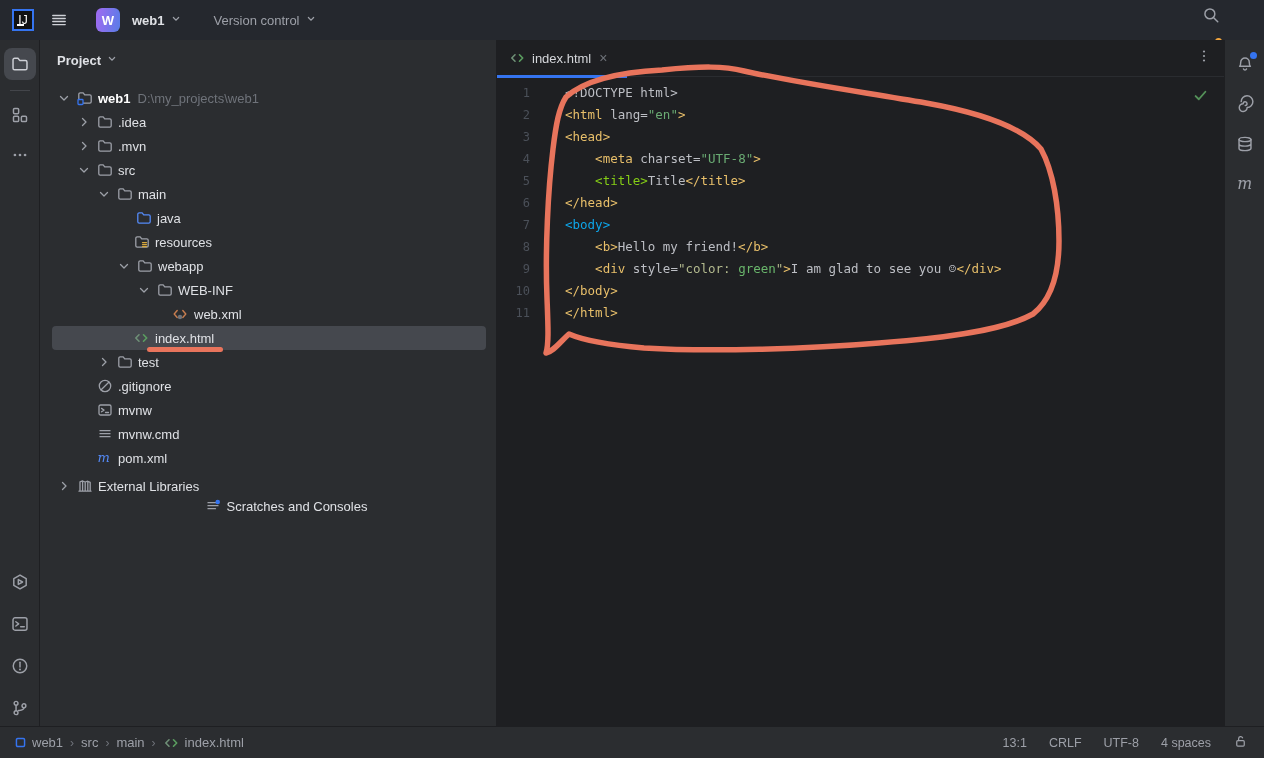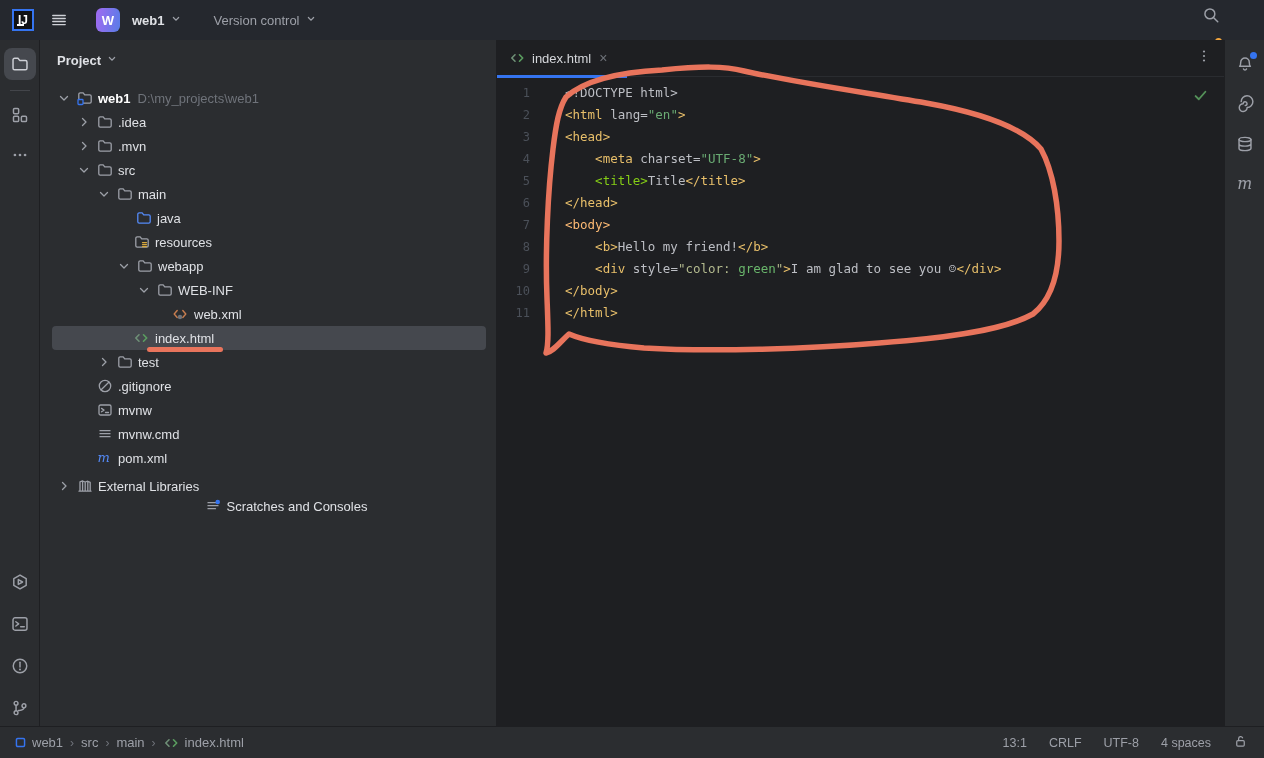--- a/index.html
+++ b/index.html
@@ -6,21 +6,21 @@
   html,body { width:1264px; height:758px; background:#1E1F22; overflow:hidden;
     font-family:"Liberation Sans","DejaVu Sans",sans-serif; }
   .window { position:relative; width:1264px; height:758px; background:#1E1F22; }
 
   
   .titlebar { position:absolute; left:0; top:0; width:1264px; height:40px;
     background:#25282E; display:flex; align-items:center; }
   .tb-left { display:flex; align-items:center; gap:10px; padding-left:12px; }
   .logo { width:22px; height:22px; border:2px solid #3574F0; background:#101114;
     display:flex; align-items:center; justify-content:center; position:relative; }
-  .logo span { color:#fff; font-size:12px; font-weight:bold; letter-spacing:0; line-height:1; }
+  .logo span { color:#fff; font-size:12px; font-weight:normal; letter-spacing:0; line-height:1; }
   .logo i { position:absolute; left:3px; bottom:3px; width:7px; height:2px; background:#fff; }
   .iconbtn { width:30px; height:30px; border-radius:6px; display:flex; align-items:center;
     justify-content:center; position:relative; }
   .wbadge { width:24px; height:24px; border-radius:6px; margin-left:12px;
     background:linear-gradient(100deg,#9A6CF0 10%,#5F7BE8 90%);
     color:#fff; font-size:13px; font-weight:bold; display:flex; align-items:center; justify-content:center; }
   .tb-proj { color:#DFE1E5; font-size:13px; font-weight:600; margin-left:2px; }
   .tb-vcs { color:#9DA0A8; font-size:13px; margin-left:22px; }
   .chev { display:inline-block; margin-left:5px; }
   .tb-right { margin-left:auto; display:flex; align-items:center; gap:4px; padding-right:8px;flex-direction:column; }
@@ -451,21 +451,21 @@
     <div class="ed-check" id="edcheck"><svg width="15" height="15" viewBox="0 0 16 16" fill="none" stroke="#549159" stroke-width="2" stroke-linecap="round" stroke-linejoin="round">
           <path d="M2.8 8.6 6.2 12l7-8"></path>
         </svg></div>
     <div class="code" id="code">
         <div class="cline"><span class="gut">1</span><span class="ctext"><span style="color:#BCBEC4">&lt;!DOCTYPE html&gt;</span></span></div>
         <div class="cline"><span class="gut">2</span><span class="ctext"><span style="color:#E8BF6A">&lt;html</span><span style="color:#BCBEC4"> lang</span><span style="color:#BCBEC4">=</span><span style="color:#6AAB73">"en"</span><span style="color:#E8BF6A">&gt;</span></span></div>
         <div class="cline"><span class="gut">3</span><span class="ctext"><span style="color:#E8BF6A">&lt;head&gt;</span></span></div>
         <div class="cline"><span class="gut">4</span><span class="ctext"><span style="color:#BCBEC4">    </span><span style="color:#E8BF6A">&lt;meta</span><span style="color:#BCBEC4"> charset</span><span style="color:#BCBEC4">=</span><span style="color:#6AAB73">"UTF-8"</span><span style="color:#E8BF6A">&gt;</span></span></div>
         <div class="cline"><span class="gut">5</span><span class="ctext"><span style="color:#BCBEC4">    </span><span style="color:#84cc16">&lt;title&gt;</span><span style="color:#BCBEC4">Title</span><span style="color:#E8BF6A">&lt;/title&gt;</span></span></div>
         <div class="cline"><span class="gut">6</span><span class="ctext"><span style="color:#E8BF6A">&lt;/head&gt;</span></span></div>
-        <div class="cline"><span class="gut">7</span><span class="ctext"><span style="color:#fdba74">&lt;body&gt;</span></span></div>
+        <div class="cline"><span class="gut">7</span><span class="ctext"><span style="color:#0ea5e9">&lt;body&gt;</span></span></div>
         <div class="cline"><span class="gut">8</span><span class="ctext"><span style="color:#BCBEC4">    </span><span style="color:#E8BF6A">&lt;b&gt;</span><span style="color:#BCBEC4">Hello my friend!</span><span style="color:#E8BF6A">&lt;/b&gt;</span></span></div>
         <div class="cline"><span class="gut">9</span><span class="ctext"><span style="color:#BCBEC4">    </span><span style="color:#E8BF6A">&lt;div</span><span style="color:#BCBEC4"> style</span><span style="color:#BCBEC4">=</span><span style="color:#B3BA8E">"color: </span><span style="color:#69B56B">green</span><span style="color:#B3BA8E">"</span><span style="color:#E8BF6A">&gt;</span><span style="color:#BCBEC4">I am glad to see you ☺</span><span style="color:#E8BF6A">&lt;/div&gt;</span></span></div>
         <div class="cline"><span class="gut">10</span><span class="ctext"><span style="color:#E8BF6A">&lt;/body&gt;</span></span></div>
         <div class="cline"><span class="gut">11</span><span class="ctext"><span style="color:#E8BF6A">&lt;/html&gt;</span></span></div>
       </div>
   </div>
 
   <div class="stripe stripe-right" id="rightstripe">
       <div class="tool">
         <svg width="18" height="18" viewBox="0 0 16 16" fill="none" stroke="#9DA0A8" stroke-width="1.3" stroke-linecap="round" stroke-linejoin="round">

